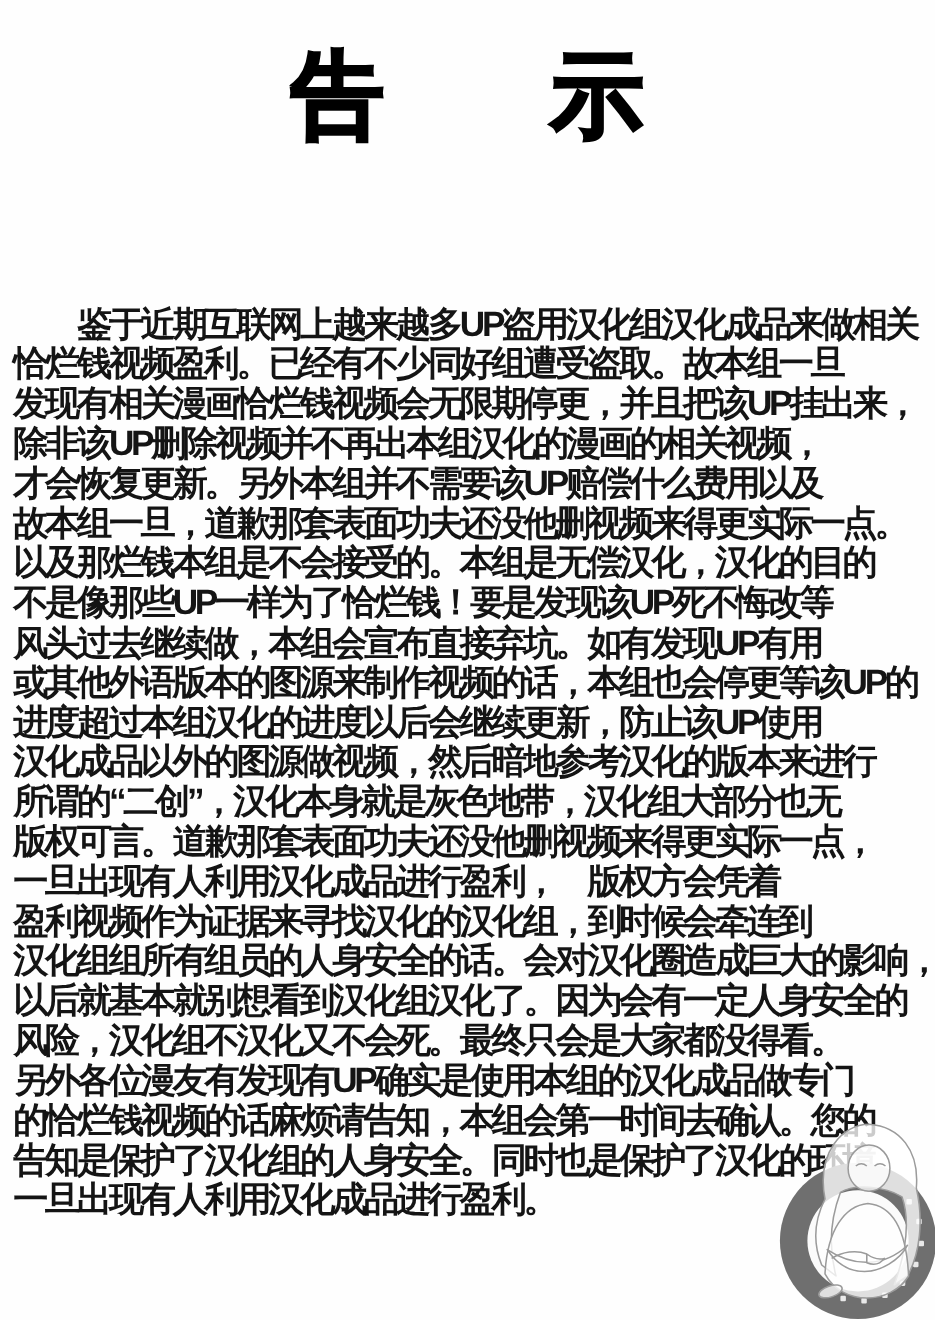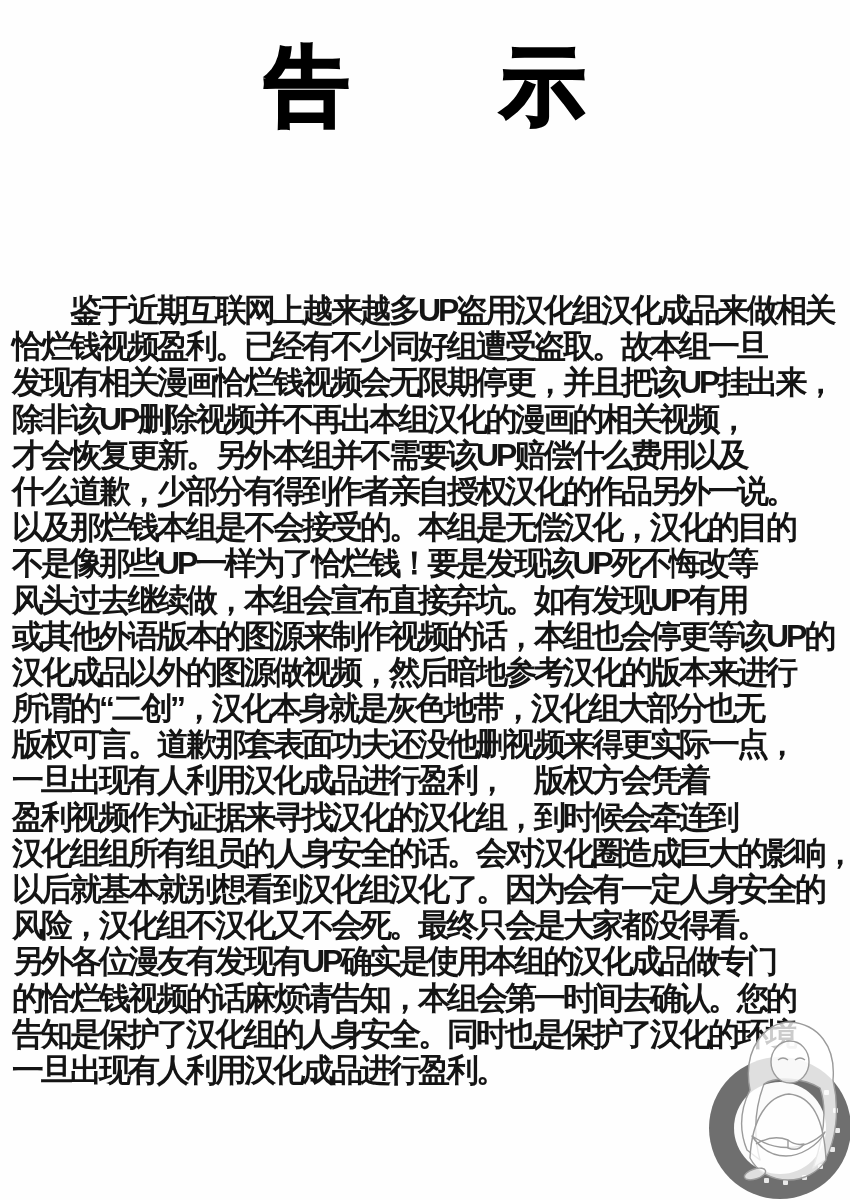--- a/index.html
+++ b/index.html
@@ -26,21 +26,21 @@
     gap: 152px;
     font-size: 84px;
     line-height: 1.05;
     font-weight: 900;
     color: #000000;
     -webkit-text-stroke: 3px #000000;
     paint-order: stroke fill;
   }
   .body-text {
     position: absolute;
-    top: 292px;
+    top: 276px;
     left: 12px;
     width: 838px;
     font-size: 32px;
     line-height: 36.2px;
     letter-spacing: -3px;
     font-weight: 600;
     color: #141414;
   }
   .line {
     white-space: pre;
@@ -65,25 +65,26 @@
     <span>告</span>
     <span>示</span>
   </h1>
 
   <div class="body-text">
       <div class="line">　　鉴于近期互联网上越来越多UP盗用汉化组汉化成品来做相关</div>
       <div class="line">恰烂钱视频盈利。已经有不少同好组遭受盗取。故本组一旦</div>
       <div class="line">发现有相关漫画恰烂钱视频会无限期停更，并且把该UP挂出来，</div>
       <div class="line">除非该UP删除视频并不再出本组汉化的漫画的相关视频，</div>
       <div class="line">才会恢复更新。另外本组并不需要该UP赔偿什么费用以及</div>
-      <div class="line">什么道歉，少部分有得到作者亲自授权汉化的作品另外一说。</div>
+      <div class="line">故本组一旦，道歉那套表面功夫还没他删视频来得更实际一点。</div>
       <div class="line">以及那烂钱本组是不会接受的。本组是无偿汉化，汉化的目的</div>
       <div class="line">不是像那些UP一样为了恰烂钱！要是发现该UP死不悔改等</div>
       <div class="line">风头过去继续做，本组会宣布直接弃坑。如有发现UP有用</div>
       <div class="line">或其他外语版本的图源来制作视频的话，本组也会停更等该UP的</div>
+      <div class="line">进度超过本组汉化的进度以后会继续更新，防止该UP使用</div>
       <div class="line">汉化成品以外的图源做视频，然后暗地参考汉化的版本来进行</div>
       <div class="line">所谓的“二创”，汉化本身就是灰色地带，汉化组大部分也无</div>
       <div class="line">版权可言。道歉那套表面功夫还没他删视频来得更实际一点，</div>
       <div class="line">一旦出现有人利用汉化成品进行盈利，　版权方会凭着</div>
       <div class="line">盈利视频作为证据来寻找汉化的汉化组，到时候会牵连到</div>
       <div class="line">汉化组组所有组员的人身安全的话。会对汉化圈造成巨大的影响，</div>
       <div class="line">以后就基本就别想看到汉化组汉化了。因为会有一定人身安全的</div>
       <div class="line">风险，汉化组不汉化又不会死。最终只会是大家都没得看。</div>
       <div class="line">另外各位漫友有发现有UP确实是使用本组的汉化成品做专门</div>
       <div class="line">的恰烂钱视频的话麻烦请告知，本组会第一时间去确认。您的</div>

